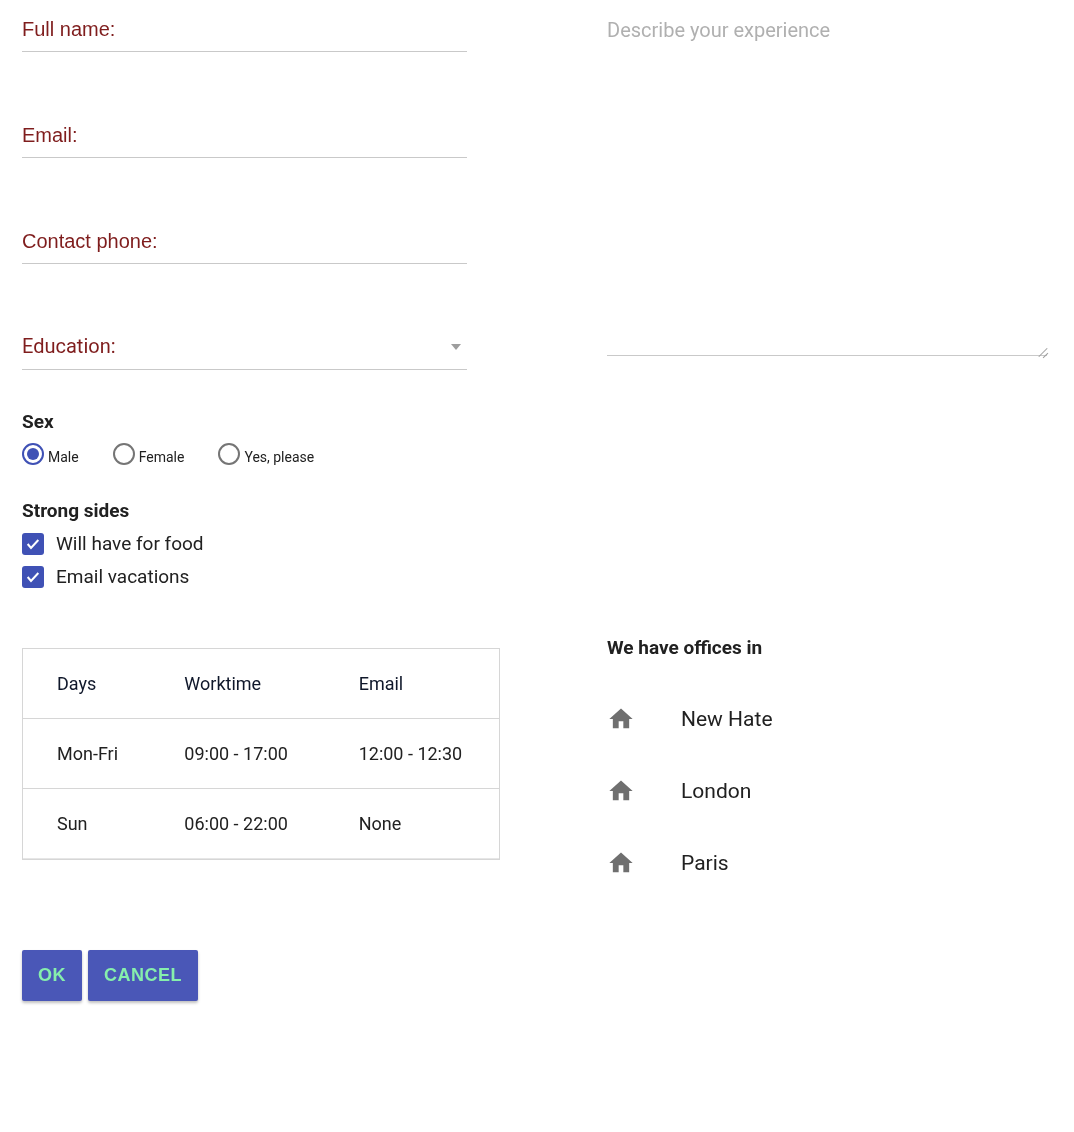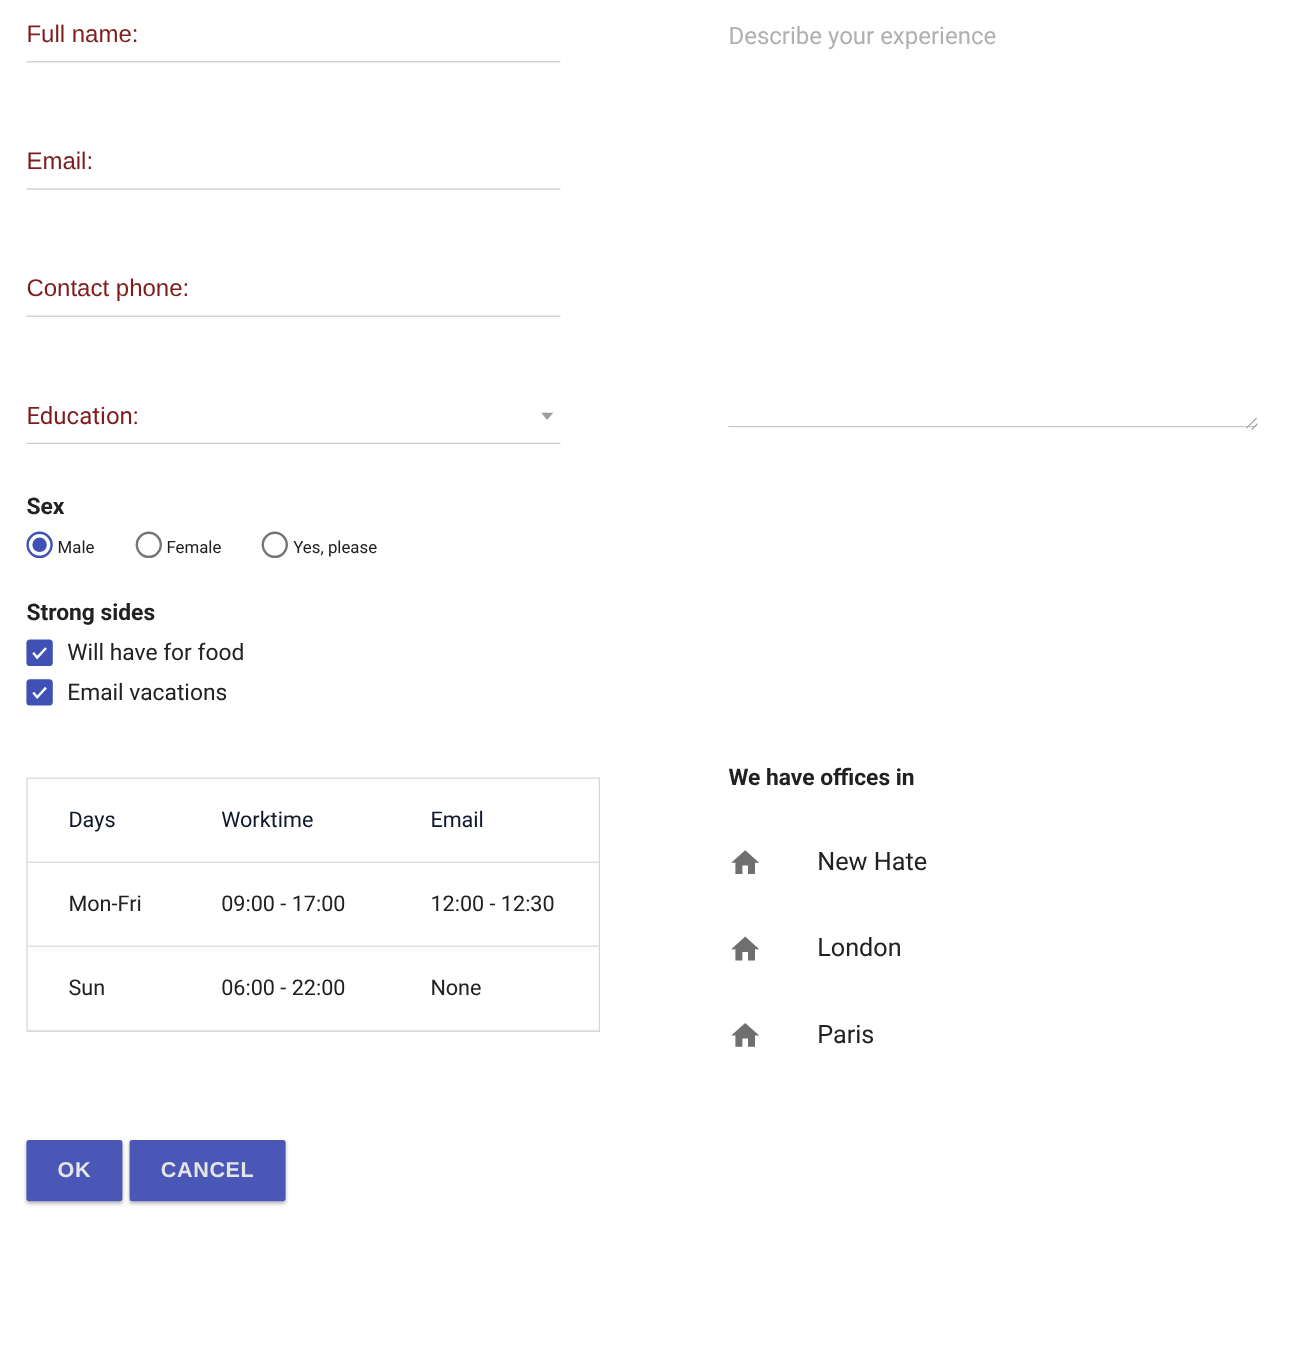--- a/index.html
+++ b/index.html
@@ -235,26 +235,26 @@
   }
 
   
   .btn-row {
     display: flex;
     gap: 6px;
     margin-top: 90px;
   }
   .btn {
     background: #4a57b7;
-    color: #e5e5e5;
+    color: #86efac;
     border: none;
     font-size: 18px;
     font-weight: 600;
     letter-spacing: 0.5px;
-    padding: 15px 26px;
+    padding: 15px 16px;
     cursor: pointer;
     border-radius: 2px;
     box-shadow: 0 2px 3px rgba(0,0,0,0.25);
   }
 </style>
 </head>
 <body>
 
 <div class="layout">
 

